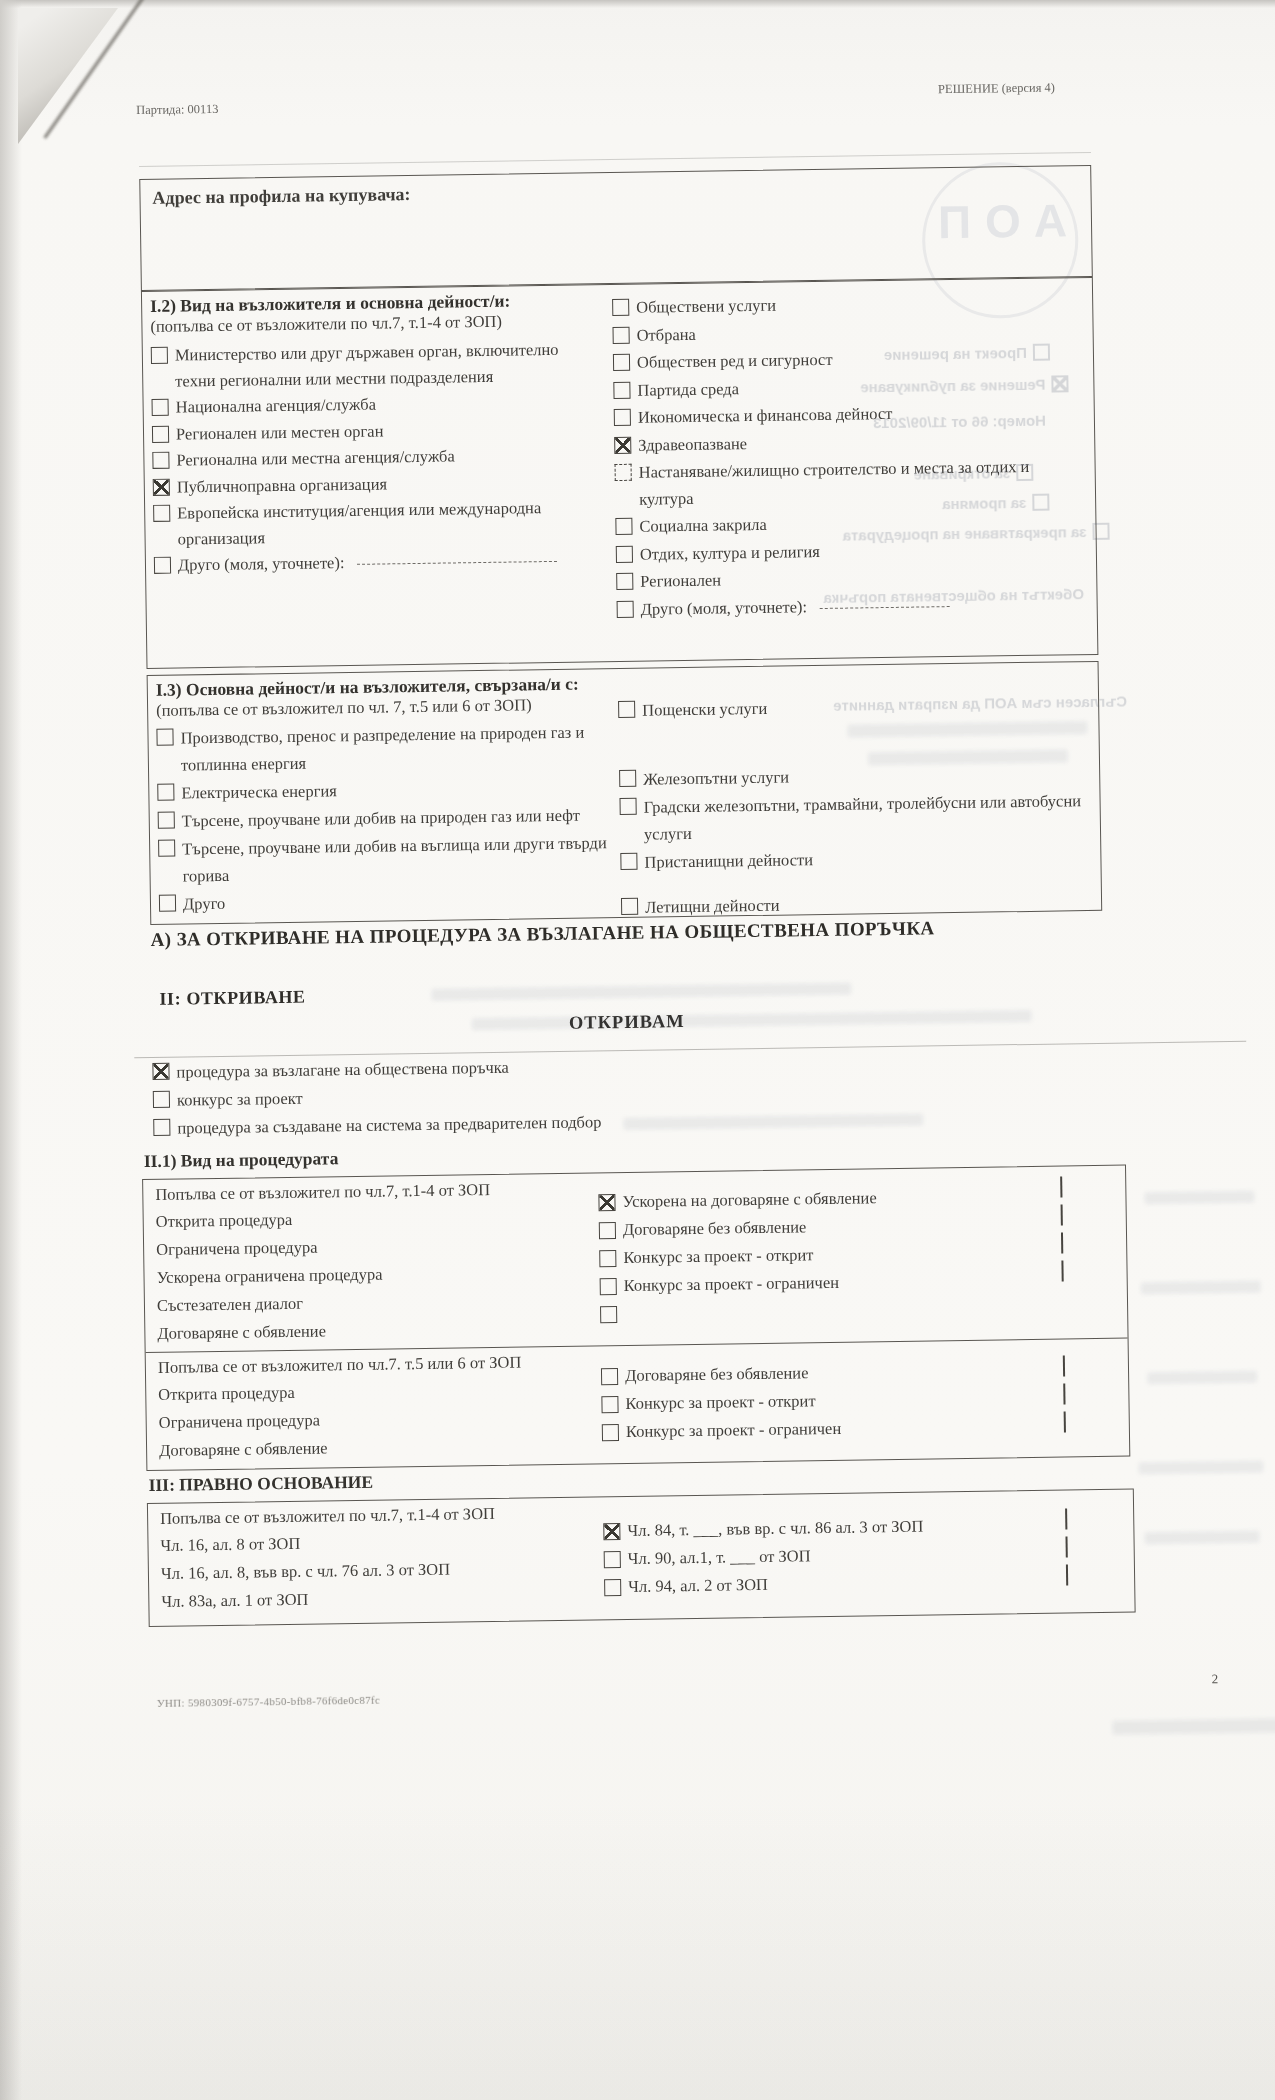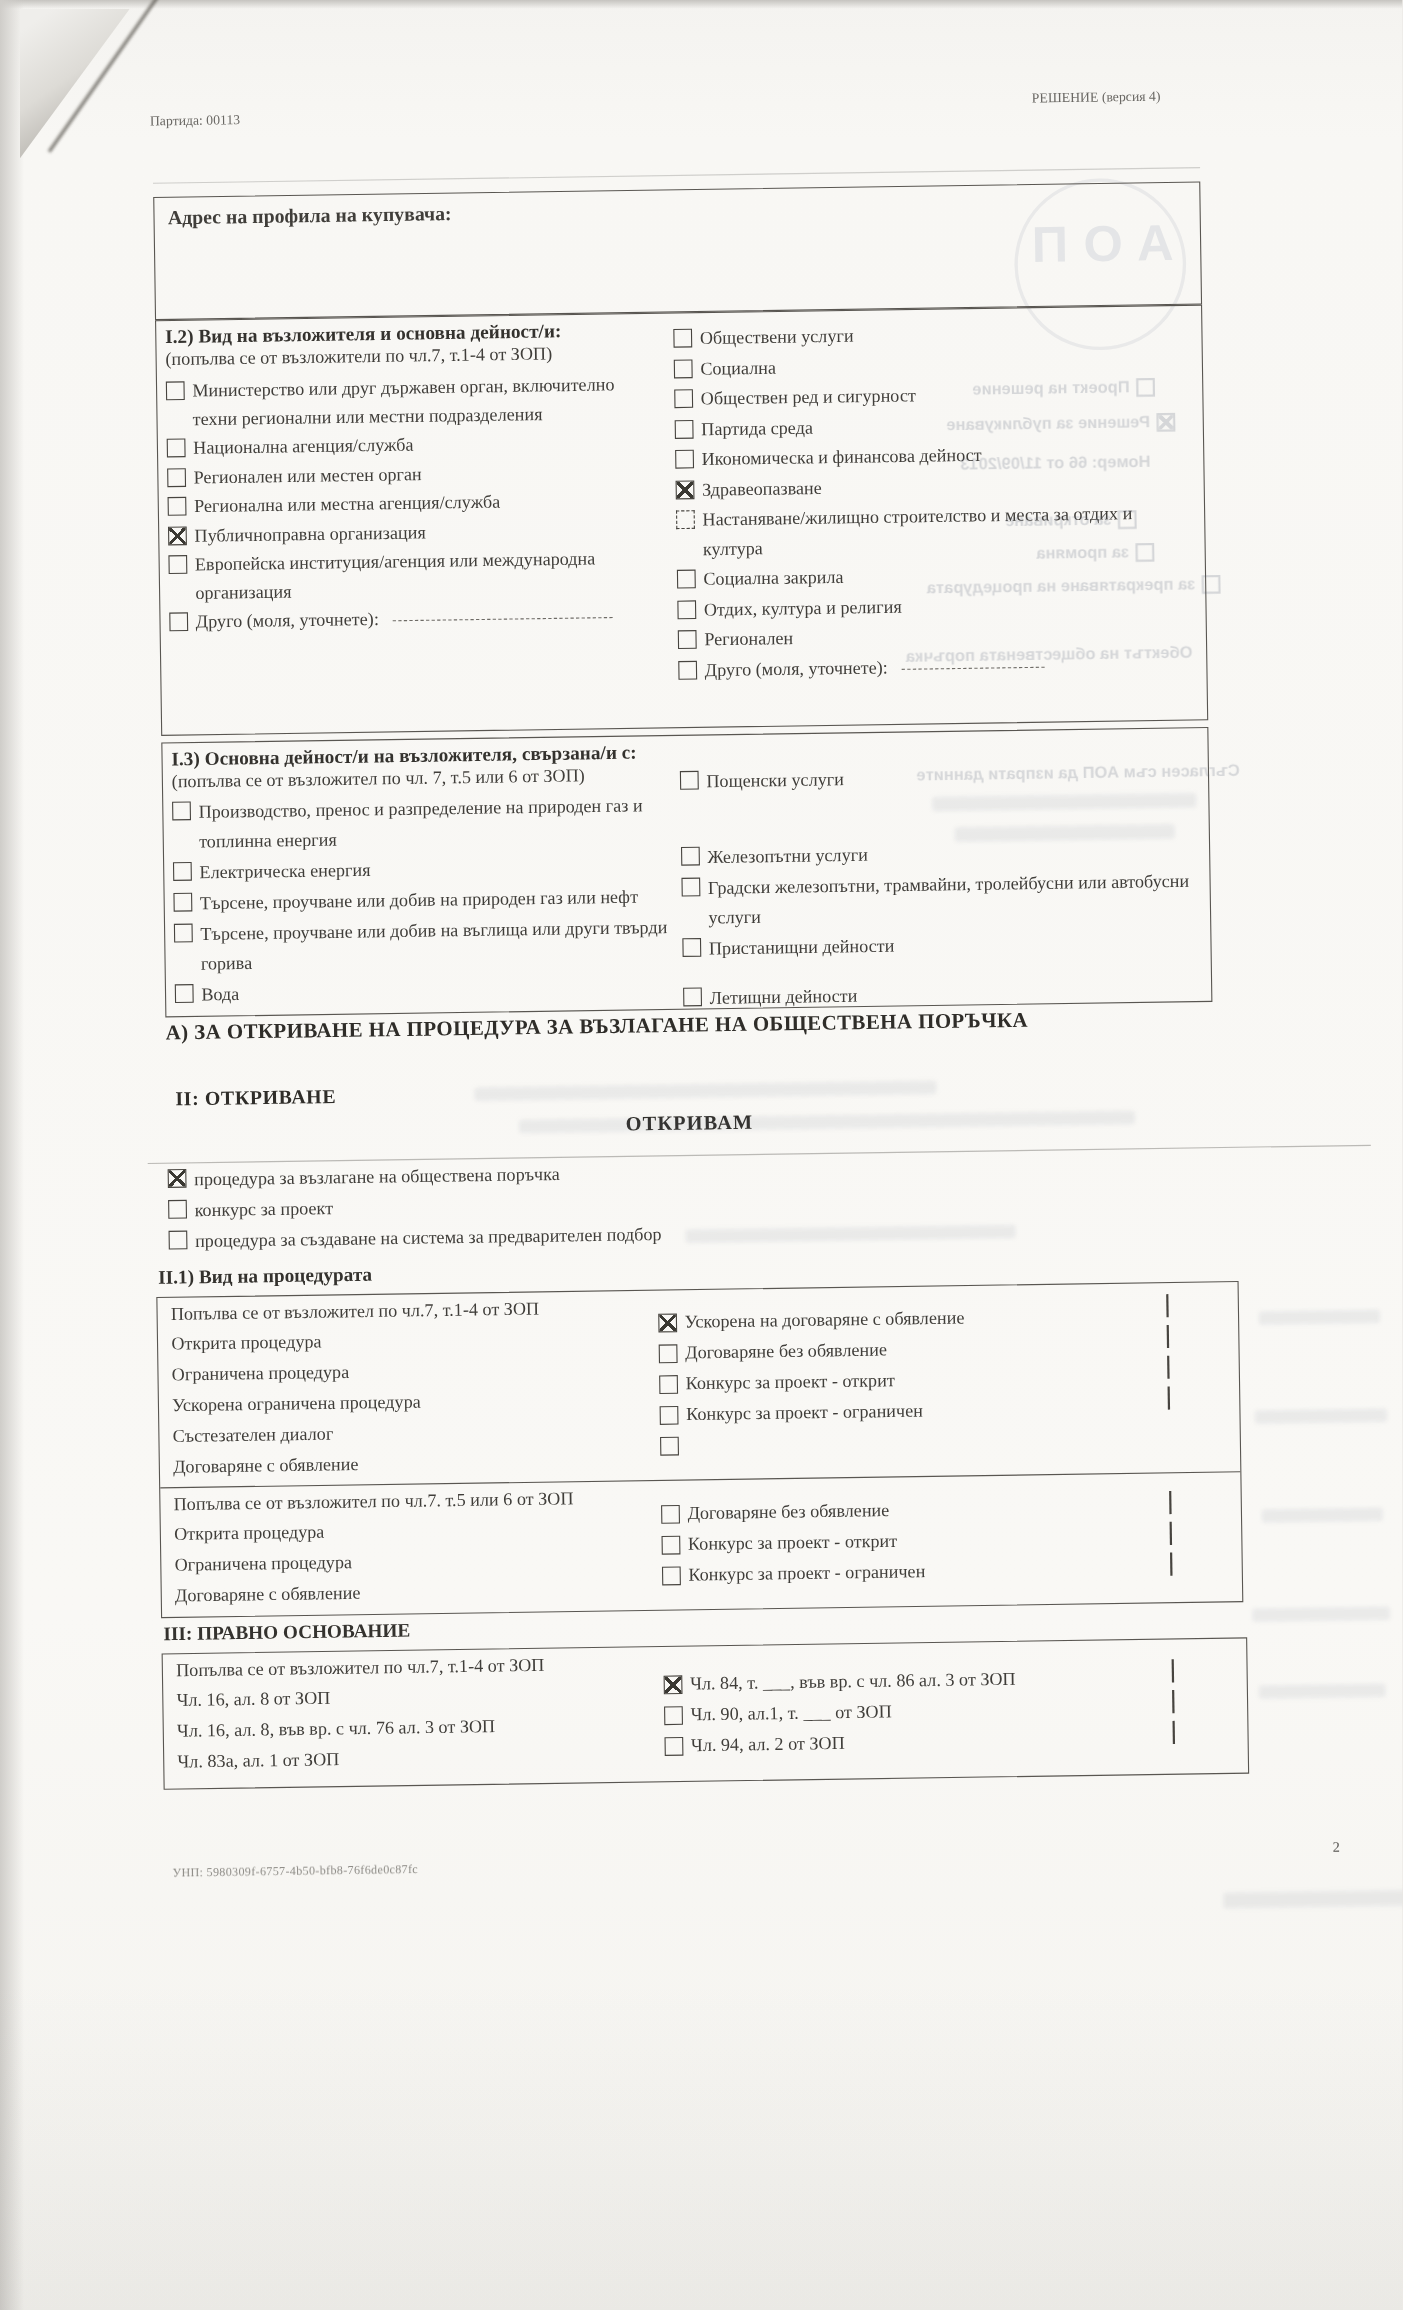--- a/index.html
+++ b/index.html
@@ -123,21 +123,21 @@
             <span class="blankline"></span>
           </div>
       </div>
       <div class="col" style="left:470px;top:10px;width:468px;">
         <div class="item" style="line-height:26.5px">
             <span class="cb"></span>
             <span>Обществени услуги</span>
           </div>
         <div class="item" style="line-height:26.5px">
             <span class="cb"></span>
-            <span>Социална</span>
+            <span>Отбрана</span>
           </div>
         <div class="item" style="line-height:26.5px">
             <span class="cb"></span>
             <span>Обществен ред и сигурност</span>
           </div>
         <div class="item" style="line-height:26.5px">
             <span class="cb"></span>
             <span>Партида среда</span>
           </div>
         <div class="item" style="line-height:26.5px">
@@ -187,21 +187,21 @@
         <div class="item" style="line-height:27px">
             <span class="cb"></span>
             <span>Търсене, проучване или добив на природен газ или нефт</span>
           </div>
         <div class="item" style="line-height:27px">
             <span class="cb"></span>
             <span>Търсене, проучване или добив на въглища или други твърди горива</span>
           </div>
         <div class="item" style="line-height:27px">
             <span class="cb"></span>
-            <span>Вода</span>
+            <span>Друго</span>
           </div>
       </div>
       <div class="col" style="left:470px;top:28px;width:468px;">
         <div class="item" style="line-height:27px">
             <span class="cb"></span>
             <span>Пощенски услуги</span>
           </div>
         <div class="item" style="line-height:27px;margin-top:42px;">
             <span class="cb"></span>
             <span>Железопътни услуги</span>

